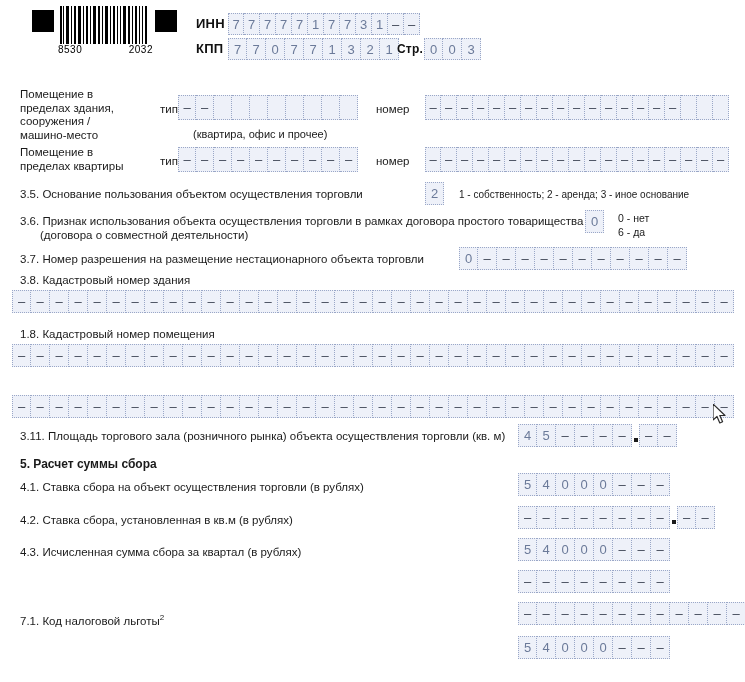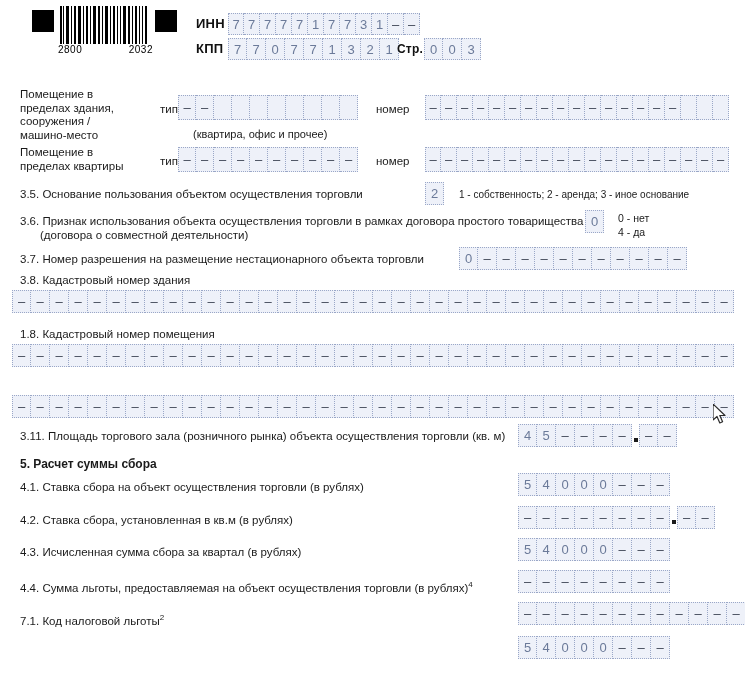--- a/index.html
+++ b/index.html
@@ -162,21 +162,21 @@
       <rect x="63" y="0" width="3" height="38" fill="#000"></rect>
       <rect x="68" y="0" width="2" height="38" fill="#000"></rect>
       <rect x="72" y="0" width="1" height="38" fill="#000"></rect>
       <rect x="75" y="0" width="2" height="38" fill="#000"></rect>
       <rect x="79" y="0" width="1" height="38" fill="#000"></rect>
       <rect x="82" y="0" width="1" height="38" fill="#000"></rect>
       <rect x="85" y="0" width="2" height="38" fill="#000"></rect>
     </svg>
   </div>
   <div class="bc-digits">
-    <span>2800</span>
+    <span>8530</span>
     <span>2032</span>
   </div>
 
   <div class="hdr-label" id="lbl-inn">ИНН</div>
   <div class="cells" id="inn-cells" style="left:228px; top:13px;">
       <div class="cell val" style="width: 16px; height: 22px;">7</div>
       <div class="cell val" style="width: 16px; height: 22px;">7</div>
       <div class="cell val" style="width: 16px; height: 22px;">7</div>
       <div class="cell val" style="width: 16px; height: 22px;">7</div>
       <div class="cell val" style="width: 16px; height: 22px;">7</div>
@@ -302,21 +302,21 @@
       <div class="cell val" style="width: 19px; height: 23px;">2</div>
     </div>
   <div class="txt" style="left:459px; top:188px; font-size:10px;">1 - собственность; 2 - аренда; 3 - иное основание</div>
 
   <div class="txt" style="left:20px; top:215px;">3.6. Признак использования объекта осуществления торговли в рамках договора простого товарищества</div>
   <div class="txt" style="left:40px; top:229px;">(договора о совместной деятельности)</div>
   <div class="cells" id="l36-cells" style="left:585px; top:210px;">
       <div class="cell val" style="width: 19px; height: 23px;">0</div>
     </div>
   <div class="txt" style="left:618px; top:212px; font-size:10.5px;">0 - нет</div>
-  <div class="txt" style="left:618px; top:226px; font-size:10.5px;">4 - да</div>
+  <div class="txt" style="left:618px; top:226px; font-size:10.5px;">6 - да</div>
 
   <div class="txt" style="left:20px; top:253px;">3.7. Номер разрешения на размещение нестационарного объекта торговли</div>
   <div class="cells" id="l37-cells" style="left:459px; top:247px;">
       <div class="cell val" style="width: 19px; height: 23px;">0</div>
       <div class="cell dash" style="width: 19px; height: 23px;">–</div>
       <div class="cell dash" style="width: 19px; height: 23px;">–</div>
       <div class="cell dash" style="width: 19px; height: 23px;">–</div>
       <div class="cell dash" style="width: 19px; height: 23px;">–</div>
       <div class="cell dash" style="width: 19px; height: 23px;">–</div>
       <div class="cell dash" style="width: 19px; height: 23px;">–</div>
@@ -511,23 +511,20 @@
       <div class="cell val" style="width: 19px; height: 23px;">5</div>
       <div class="cell val" style="width: 19px; height: 23px;">4</div>
       <div class="cell val" style="width: 19px; height: 23px;">0</div>
       <div class="cell val" style="width: 19px; height: 23px;">0</div>
       <div class="cell val" style="width: 19px; height: 23px;">0</div>
       <div class="cell dash" style="width: 19px; height: 23px;">–</div>
       <div class="cell dash" style="width: 19px; height: 23px;">–</div>
       <div class="cell dash" style="width: 19px; height: 23px;">–</div>
     </div>
 
-  <div class="txt" style="left:20px; top:578px;">
-    <span>4.4. Сумма льготы, предоставляемая на объект осуществления торговли (в рублях)</span><span class="sup">4</span>
-  </div>
   <div class="cells" id="l44-cells" style="left:518px; top:570px;">
       <div class="cell dash" style="width: 19px; height: 23px;">–</div>
       <div class="cell dash" style="width: 19px; height: 23px;">–</div>
       <div class="cell dash" style="width: 19px; height: 23px;">–</div>
       <div class="cell dash" style="width: 19px; height: 23px;">–</div>
       <div class="cell dash" style="width: 19px; height: 23px;">–</div>
       <div class="cell dash" style="width: 19px; height: 23px;">–</div>
       <div class="cell dash" style="width: 19px; height: 23px;">–</div>
       <div class="cell dash" style="width: 19px; height: 23px;">–</div>
     </div>

